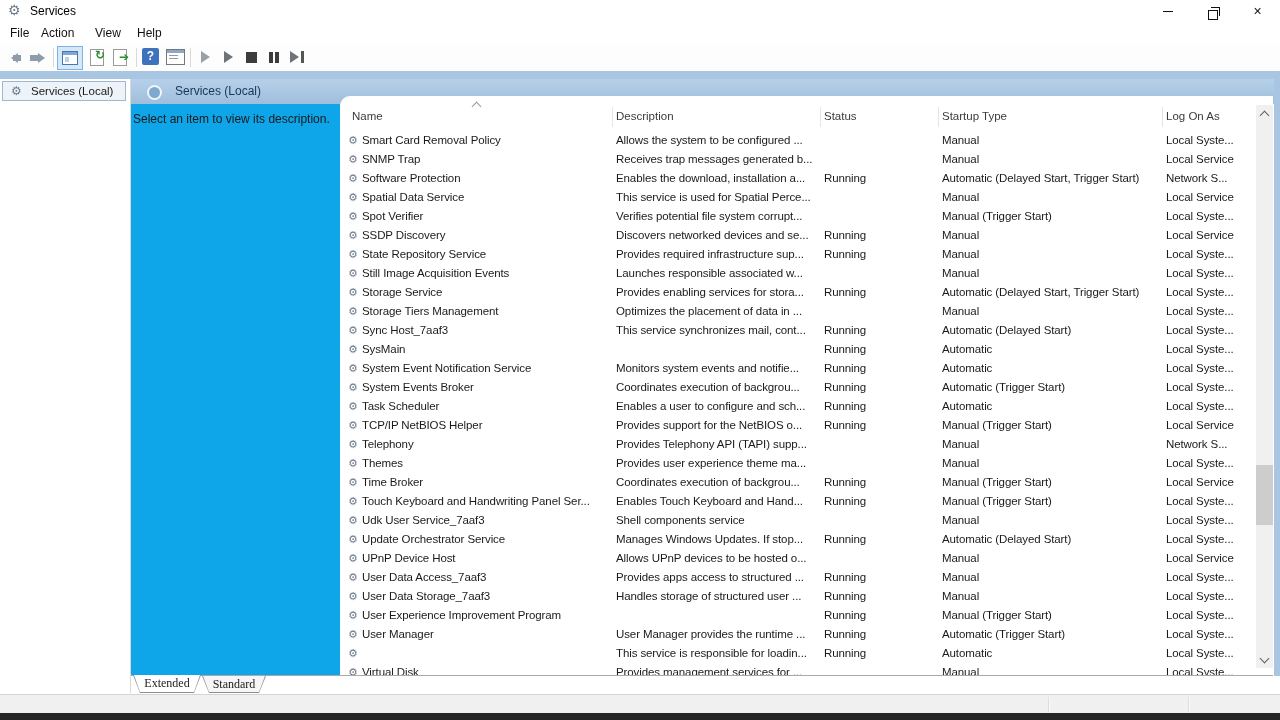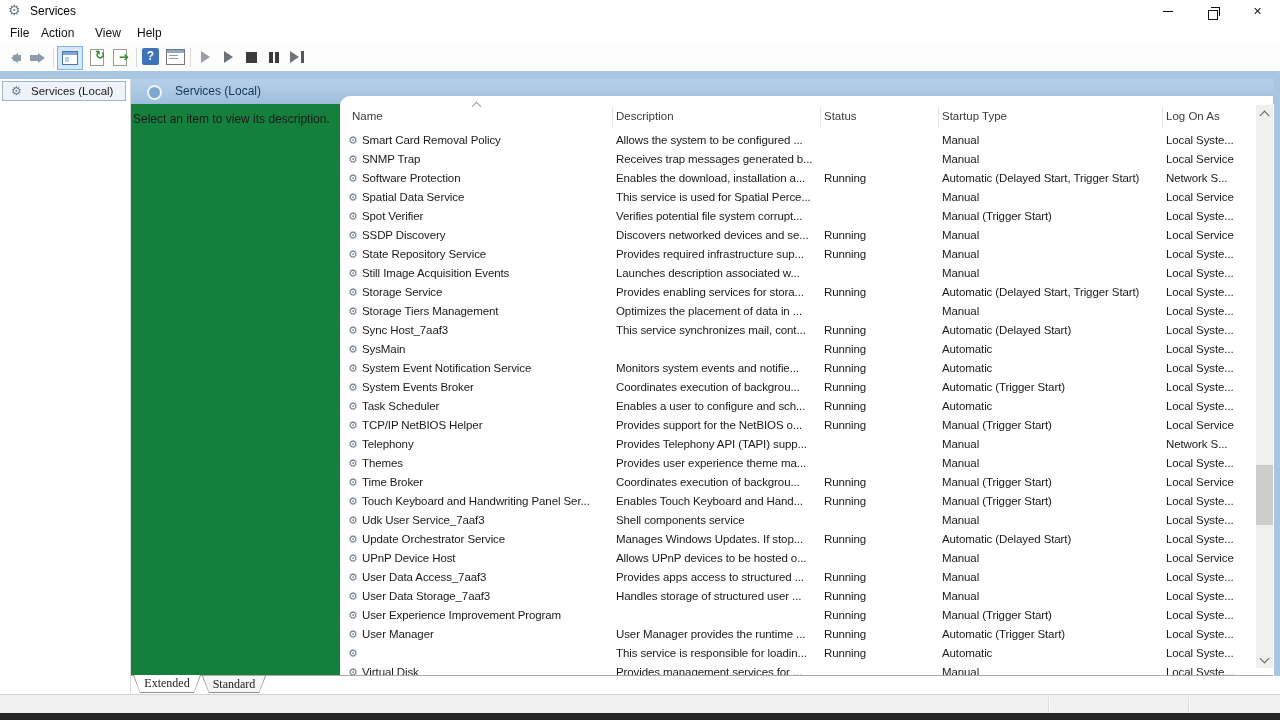--- a/index.html
+++ b/index.html
@@ -49,21 +49,21 @@
   .tree{position:absolute;left:0;top:79px;width:130px;height:614px;background:#fff;border-right:1px solid #d9d9d9;}
   .tree-item{position:absolute;left:2px;top:2px;width:122px;height:18px;background:#edf3f8;border:1px solid #9eb6ce;
              font-size:11.5px;line-height:18px;}
   .tree-gear{position:absolute;left:8px;top:0;font-size:12px;color:#6b7b8c;}
   .tree-label{position:absolute;left:28px;top:0;white-space:nowrap;}
   
   .band{position:absolute;left:131px;top:79px;width:1143px;height:25px;
         background:linear-gradient(to bottom,#b7d0e9,#9fbedb);}
   .band-circle{position:absolute;left:16px;top:6px;width:11px;height:11px;border:2px solid #eef4fa;border-radius:50%;background:#7fa8cf;}
   .band-title{position:absolute;left:44px;top:5px;font-size:12px;color:#16365c;}
-  .hintpanel{position:absolute;left:131px;top:104px;width:209px;height:571px;background:#15803d;text-decoration:underline;}
+  .hintpanel{position:absolute;left:131px;top:104px;width:209px;height:571px;background:#0ea5e9;text-decoration:underline;}
   .hint{position:absolute;left:2px;top:8px;font-size:12px;color:#1a1a1a;white-space:nowrap;}
   .listpanel{position:absolute;left:340px;top:96px;width:933px;height:579px;background:#fff;
              border-top-left-radius:10px;overflow:hidden;border-bottom:1px solid #a9a9a9;}
   .hdr{position:absolute;top:9px;left:0;width:916px;height:24px;background:#fff;font-size:11.5px;color:#3b3b3b;}
   .hdr .hsep{position:absolute;top:2px;width:1px;height:20px;background:#e5e5e5;}
   .hcell{position:absolute;top:5px;white-space:nowrap;}
   .sortchev{position:absolute;left:133px;top:-2px;width:6px;height:6px;border-left:1px solid #9a9a9a;border-top:1px solid #9a9a9a;transform:rotate(45deg);}
   .rows{position:absolute;left:0;top:35px;width:916px;}
   .row{position:relative;height:19px;font-size:11.5px;letter-spacing:-0.1px;line-height:19px;}
   .row span{position:absolute;white-space:nowrap;overflow:hidden;top:0;height:19px;}
@@ -225,21 +225,21 @@
           <span class="gear">⚙</span>
           <span class="c-name">State Repository Service</span>
           <span class="c-desc">Provides required infrastructure sup...</span>
           <span class="c-status">Running</span>
           <span class="c-startup">Manual</span>
           <span class="c-logon">Local Syste...</span>
         </div>
         <div class="row">
           <span class="gear">⚙</span>
           <span class="c-name">Still Image Acquisition Events</span>
-          <span class="c-desc">Launches description associated w...</span>
+          <span class="c-desc">Launches responsible associated w...</span>
           <span class="c-status"></span>
           <span class="c-startup">Manual</span>
           <span class="c-logon">Local Syste...</span>
         </div>
         <div class="row">
           <span class="gear">⚙</span>
           <span class="c-name">Storage Service</span>
           <span class="c-desc">Provides enabling services for stora...</span>
           <span class="c-status">Running</span>
           <span class="c-startup">Automatic (Delayed Start, Trigger Start)</span>

